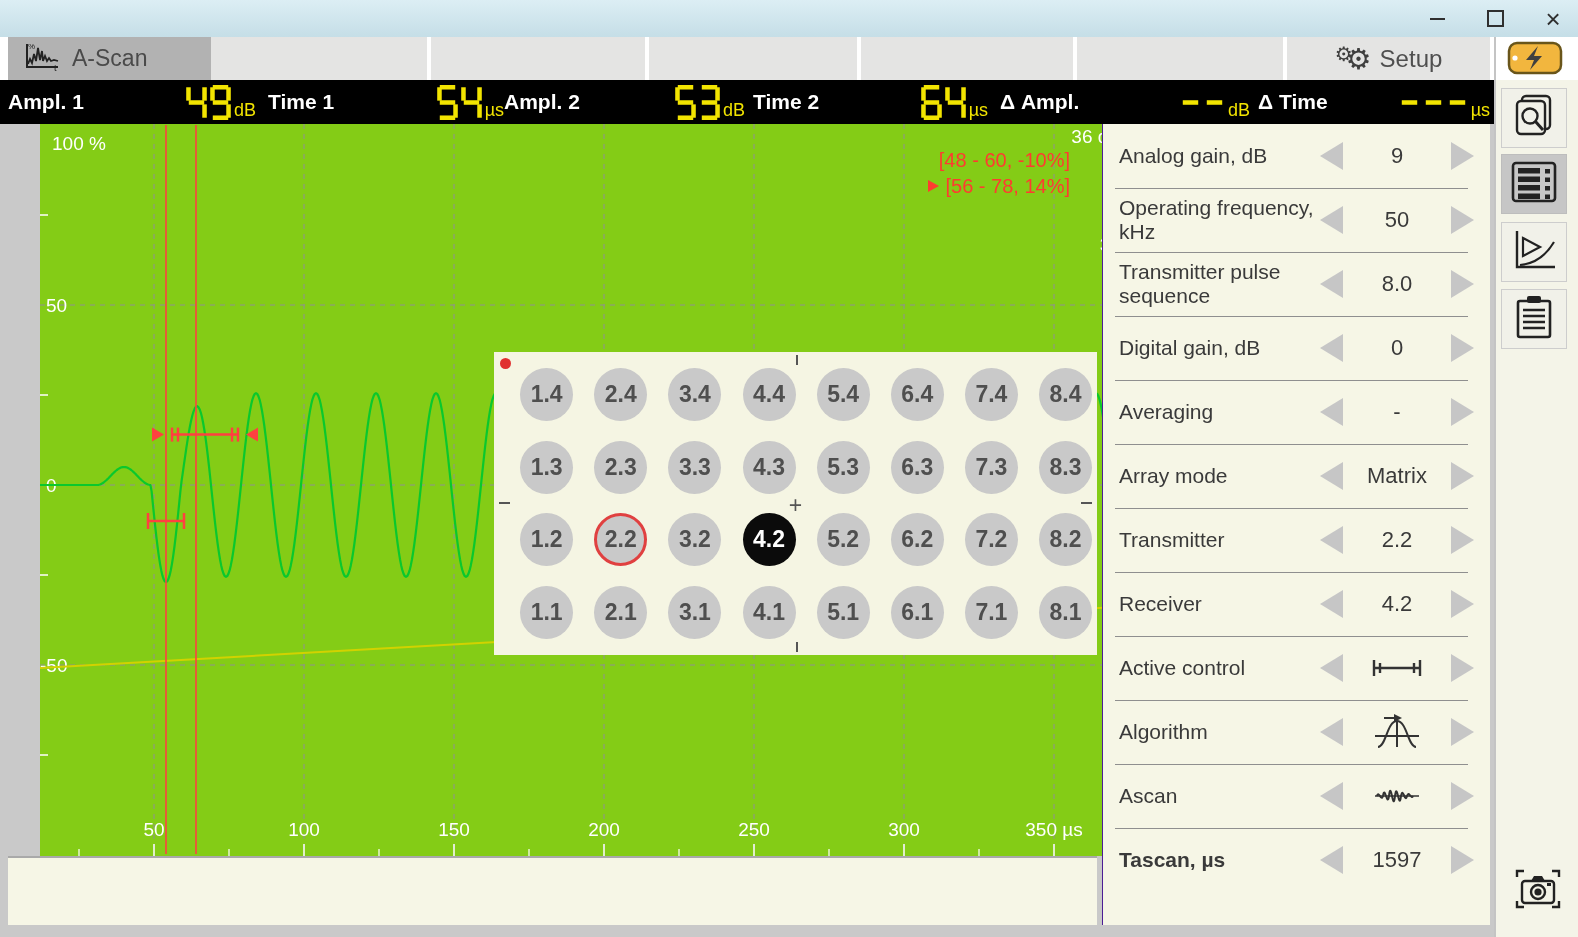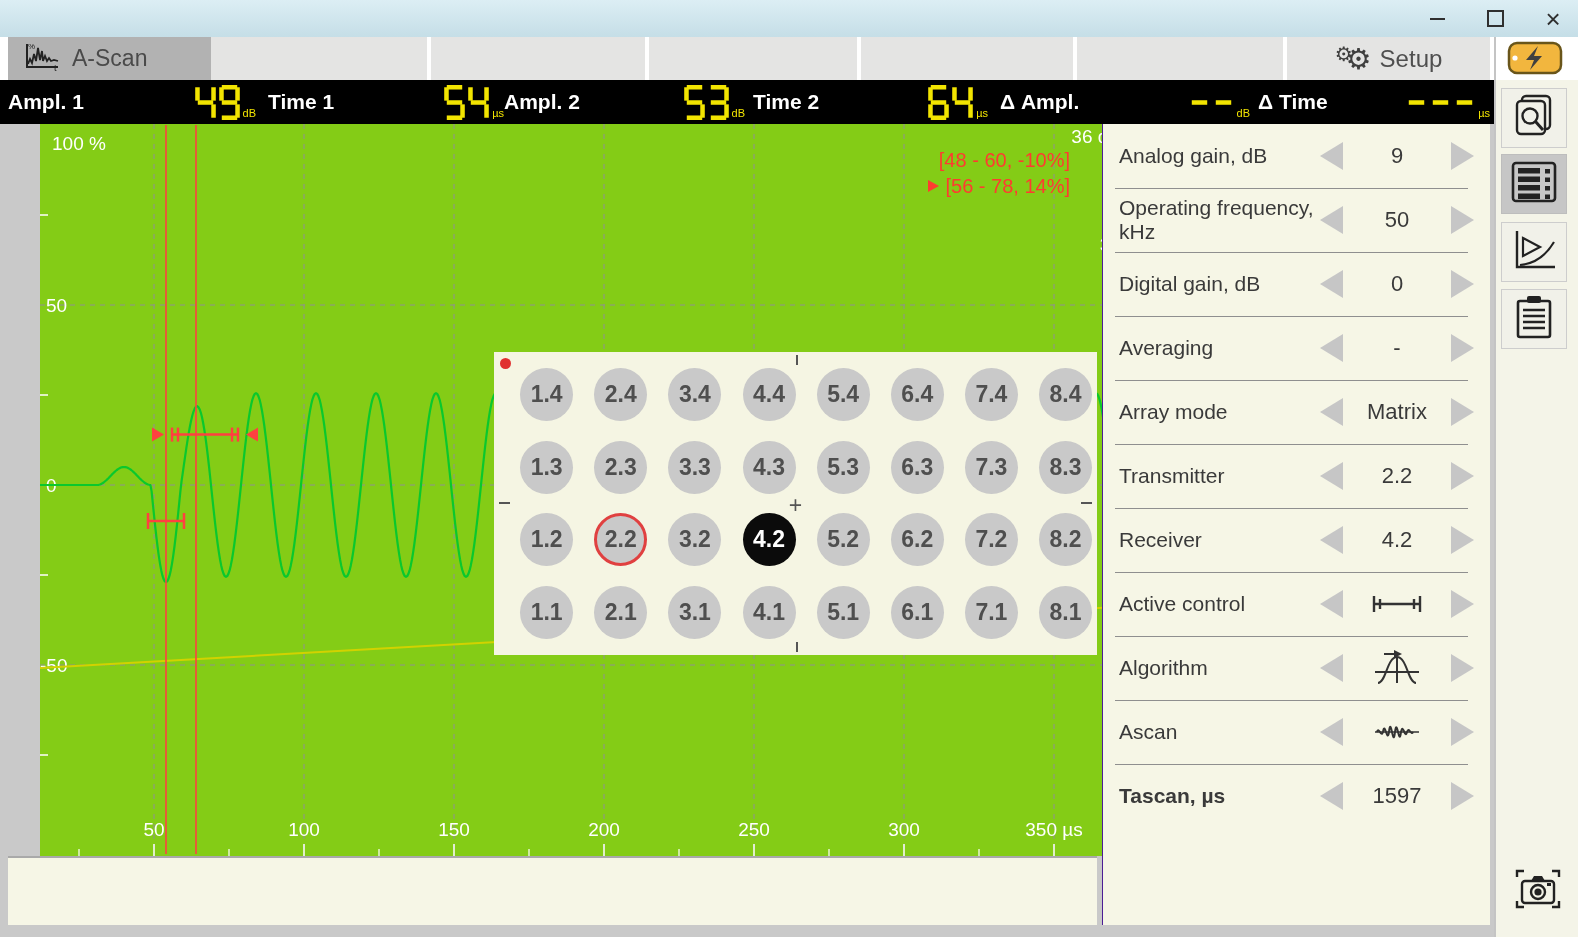--- a/index.html
+++ b/index.html
@@ -21,21 +21,21 @@
   .tab.setup{display:flex;align-items:center;justify-content:center;gap:8px;color:#4f4f4f;font-size:24px;}
   .gears{white-space:nowrap;color:#3f3f3f;}
   .gear-sm{font-size:20px;vertical-align:8px;}
   .gear-lg{font-size:29px;margin-left:-7px;}
   
   .measure-bar{position:absolute;top:80px;left:0;width:1494px;height:44px;background:#000;}
   .m-group{position:absolute;top:0;height:44px;display:flex;justify-content:space-between;align-items:center;}
   .m-label{color:#fff;font-weight:bold;font-size:21px;white-space:nowrap;}
   .m-value{display:flex;align-items:flex-end;}
   .m-digits{display:flex;gap:3px;}
-  .m-unit{color:#f2e400;font-size:11px;line-height:1;margin-left:3px;margin-bottom:1px;}
+  .m-unit{color:#f2e400;font-size:18px;line-height:1;margin-left:3px;margin-bottom:1px;}
   
   .plot-wrap{position:absolute;left:16px;top:124px;width:1089px;height:732px;background:#84cc16;margin-left:24px;}
   .plot-wrap svg{position:absolute;left:0;top:0;}
   .bottom-strip{position:absolute;left:8px;top:856px;width:1089px;height:69px;background:#f6f6e6;
                 border-top:2px solid #a9a9a9;box-sizing:border-box;}
   
   .matrix-panel{position:absolute;left:494px;top:352px;width:603px;height:303px;background:#f5f5e3;z-index:6;}
   .matrix-grid{position:absolute;left:5px;top:6px;right:5px;bottom:6px;display:grid;
                grid-template-columns:repeat(8,1fr);grid-template-rows:repeat(4,1fr);}
   .m-cell{display:flex;align-items:center;justify-content:flex-end;}
@@ -419,20 +419,26 @@
       <div class="s-value">9</div>
       <div class="arrow-right"></div>
     </div>
     <div class="s-row sep">
       <div class="s-label">Operating frequency, kHz</div>
       <div class="arrow-left"></div>
       <div class="s-value">50</div>
       <div class="arrow-right"></div>
     </div>
     <div class="s-row sep">
+      <div class="s-label">Transmitter pulse sequence</div>
+      <div class="arrow-left"></div>
+      <div class="s-value">8.0</div>
+      <div class="arrow-right"></div>
+    </div>
+    <div class="s-row sep">
       <div class="s-label">Digital gain, dB</div>
       <div class="arrow-left"></div>
       <div class="s-value">0</div>
       <div class="arrow-right"></div>
     </div>
     <div class="s-row sep">
       <div class="s-label">Averaging</div>
       <div class="arrow-left"></div>
       <div class="s-value">-</div>
       <div class="arrow-right"></div>

